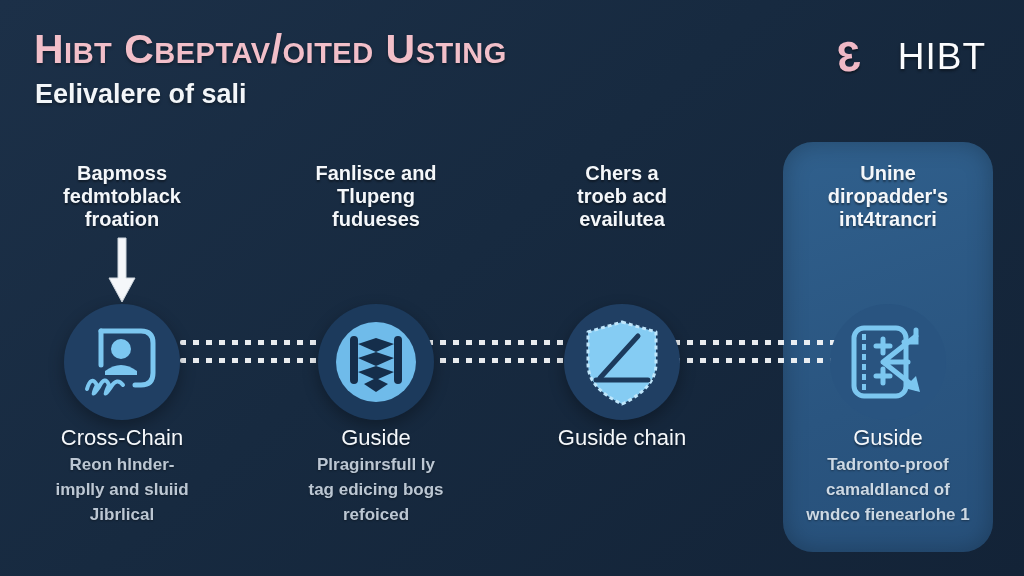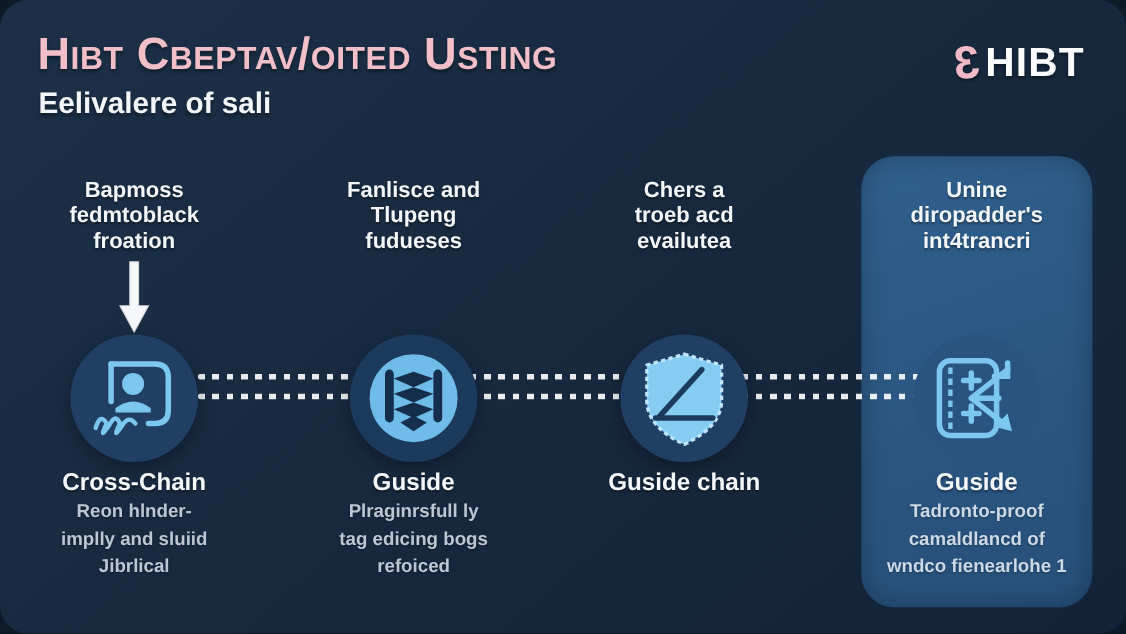--- a/index.html
+++ b/index.html
@@ -1,41 +1,40 @@
 <!DOCTYPE html>
 <html><head>
 <meta charset="utf-8">
 <style>
   html,body{margin:0;padding:0;background:#0d1a28;}
   .stage{
     position:relative;width:1024px;height:576px;overflow:hidden;
     background:linear-gradient(140deg,#1c3048 0%,#172a40 45%,#132337 100%);
     font-family:"Liberation Sans",sans-serif;
-    border-radius:26px;
   }
   
   .title{
     position:absolute;left:34px;top:26px;
     font-size:41px;font-weight:800;letter-spacing:.5px;
     font-variant:small-caps;color:#f2bfc9;
     text-shadow:0 2px 3px rgba(0,0,0,.35);white-space:nowrap;
   }
   .subtitle{
     position:absolute;left:35px;top:79px;
     font-size:27px;font-weight:800;color:#f3f6f9;
     text-shadow:0 2px 3px rgba(0,0,0,.35);
   }
   .logo{position:absolute;top:36px;right:38px;display:flex;align-items:center;gap:5px;}
   .logo-mark{
     font-size:42px;font-weight:800;color:#f0b9c6;line-height:1;
     transform:rotate(-6deg) scaleX(-1);display:inline-block;
     text-shadow:0 2px 2px rgba(0,0,0,.4);
   }
-  .logo-text{font-size:37px;font-weight:700;color:#fbfcfe;letter-spacing:1px;
-    text-shadow:0 2px 3px rgba(0,0,0,.45);}
+  .logo-text{font-size:37px;font-weight:400;color:#fbfcfe;letter-spacing:1px;
+    text-shadow:0 2px 3px rgba(0,0,0,.45);margin-left:32px;}
   
   .panel{
     position:absolute;left:783px;top:142px;width:210px;height:410px;
     border-radius:30px;
     background:linear-gradient(160deg,#30608d 0%,#2a5580 60%,#27507a 100%);
     box-shadow:0 0 24px rgba(0,0,0,.25) inset;
   }
   
   .col{position:absolute;width:240px;text-align:center;}
   .col-header{
@@ -57,21 +56,21 @@
   .icon-circle{
     position:absolute;top:304px;width:116px;height:116px;border-radius:50%;
     display:flex;align-items:center;justify-content:center;
     background:#203f63;box-shadow:0 6px 16px rgba(0,0,0,.3);
   }
   .ic-1{left:64px;} .ic-2{left:318px;background:#1c3a5c;} .ic-3{left:564px;}
   .ic-4{left:830px;background:#2a568135;box-shadow:none;background-color:#295480;}
   
   .col-bottom{position:absolute;top:424px;width:100%;}
   .col-bottom .b-title{
-    font-size:22px;font-weight:700;color:#f5f8fb;line-height:28px;
+    font-size:22px;font-weight:400;color:#f5f8fb;line-height:28px;
     text-shadow:0 2px 2px rgba(0,0,0,.4);
   }
   .col-bottom .b-line{
     font-size:17px;font-weight:700;color:#bcc7d3;line-height:25px;
     text-shadow:0 1px 2px rgba(0,0,0,.35);
   }
   .col-4 .col-bottom .b-line{color:#cdd9e4;}
 </style>
 </head>
 <body>

